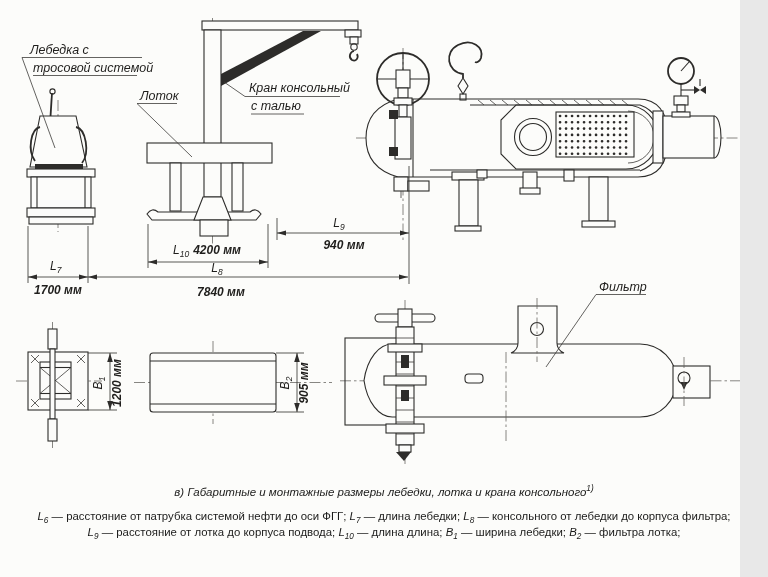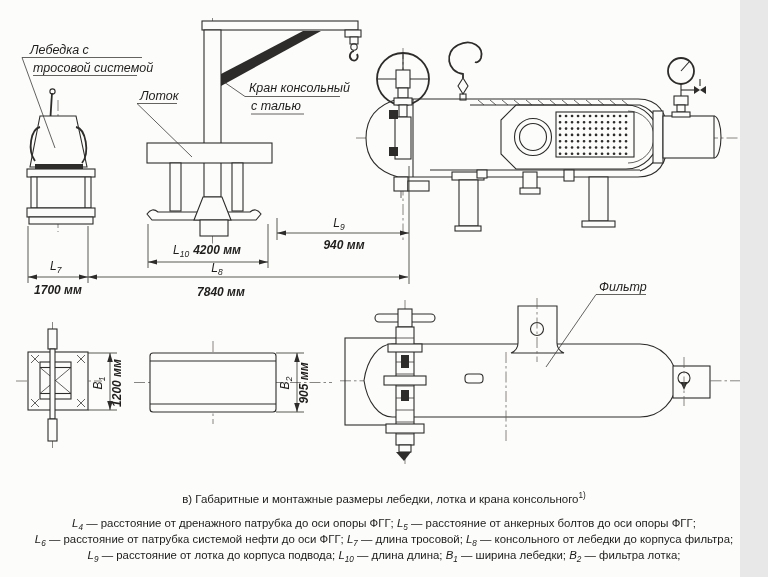--- a/index.html
+++ b/index.html
@@ -19,21 +19,21 @@
   text{fill:#1f1e1c;}
   .lbl {font:italic 12.5px "Liberation Sans","DejaVu Sans",sans-serif;}
   .dsym{font:italic 12px "Liberation Sans","DejaVu Sans",sans-serif;}
   .dval{font:italic bold 12px "Liberation Sans","DejaVu Sans",sans-serif;}
   .dvali{font-weight:bold;}
   .sub{font-size:8.5px;}
   .mid{text-anchor:middle;}
   
   .caption-area{position:absolute;left:0;top:477px;width:768px;text-align:center;
     color:#1b1b1a;font-size:11.5px;}
-  .cap{margin:16px 0 11px 0;}
+  .cap{margin:9px 0 11px 0;font-style:italic;}
   .legend{font-size:11.4px;line-height:15.8px;}
   .sym{font-style:italic;}
   sub{font-size:8.2px;line-height:0;}
   sup{font-size:8.2px;line-height:0;}
 </style>
 </head>
 <body>
 
 <div class="page">
 
@@ -286,26 +286,22 @@
     <text class="lbl" x="599" y="291">Фильтр</text>
     <path class="thin" d="M596,294.5 H646 M596,294.5 L546,367"></path>
   </g>
 
 </svg>
 
 <div class="caption-area">
   <div class="cap"><span>в) Габаритные и монтажные размеры лебедки, лотка и крана консольного</span><sup>1)</sup></div>
   <div class="legend">
     <div class="legend-line">
-      <span class="li"><span class="sym"><span>L</span><sub>4</sub></span> <span>— расстояние от дренажного патрубка до оси опоры ФГГ;</span></span>
-      <span class="li"><span class="sym"><span>L</span><sub>5</sub></span> <span>— расстояние от анкерных болтов до оси опоры ФГГ;</span></span>
-    </div>
-    <div class="legend-line">
       <span class="li"><span class="sym"><span>L</span><sub>6</sub></span> <span>— расстояние от патрубка системой нефти до оси ФГГ;</span></span>
-      <span class="li"><span class="sym"><span>L</span><sub>7</sub></span> <span>— длина тросовой;</span></span>
+      <span class="li"><span class="sym"><span>L</span><sub>7</sub></span> <span>— длина лебедки;</span></span>
       <span class="li"><span class="sym"><span>L</span><sub>8</sub></span> <span>— консольного от лебедки до корпуса фильтра;</span></span>
     </div>
     <div class="legend-line">
       <span class="li"><span class="sym"><span>L</span><sub>9</sub></span> <span>— расстояние от лотка до корпуса подвода;</span></span>
       <span class="li"><span class="sym"><span>L</span><sub>10</sub></span> <span>— длина длина;</span></span>
       <span class="li"><span class="sym"><span>B</span><sub>1</sub></span> <span>— ширина лебедки;</span></span>
       <span class="li"><span class="sym"><span>B</span><sub>2</sub></span> <span>— фильтра лотка;</span></span>
     </div>
   </div>
 </div>

